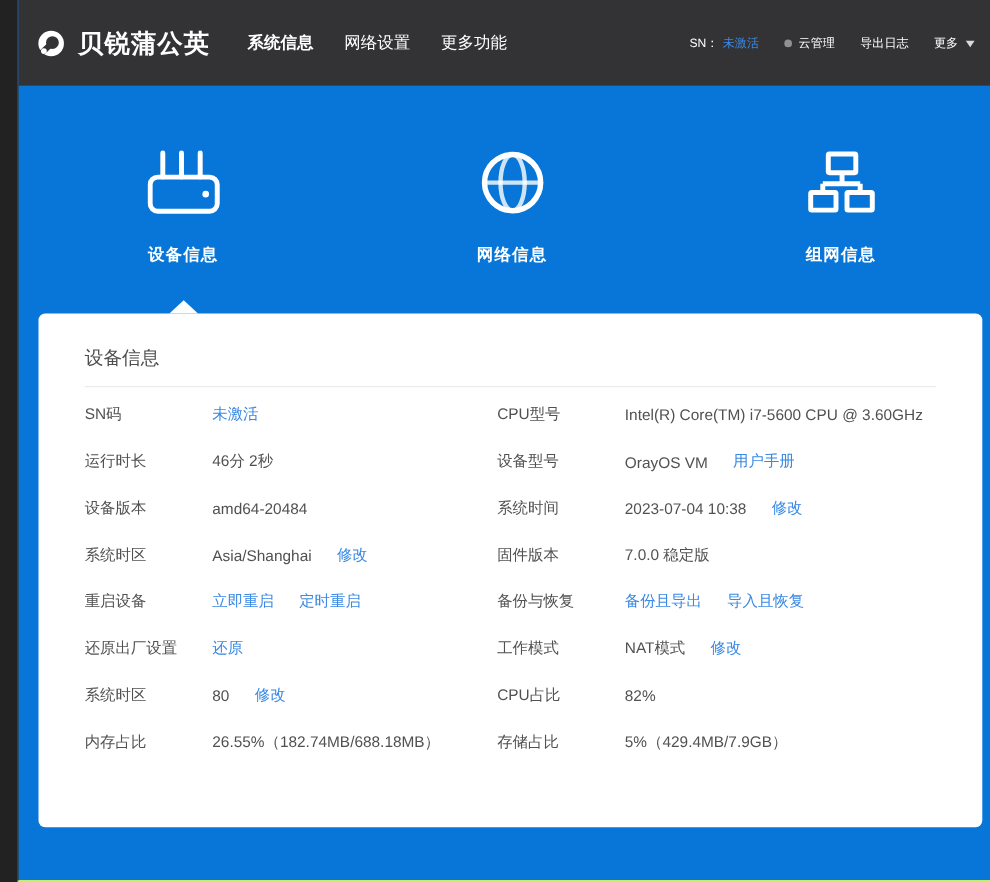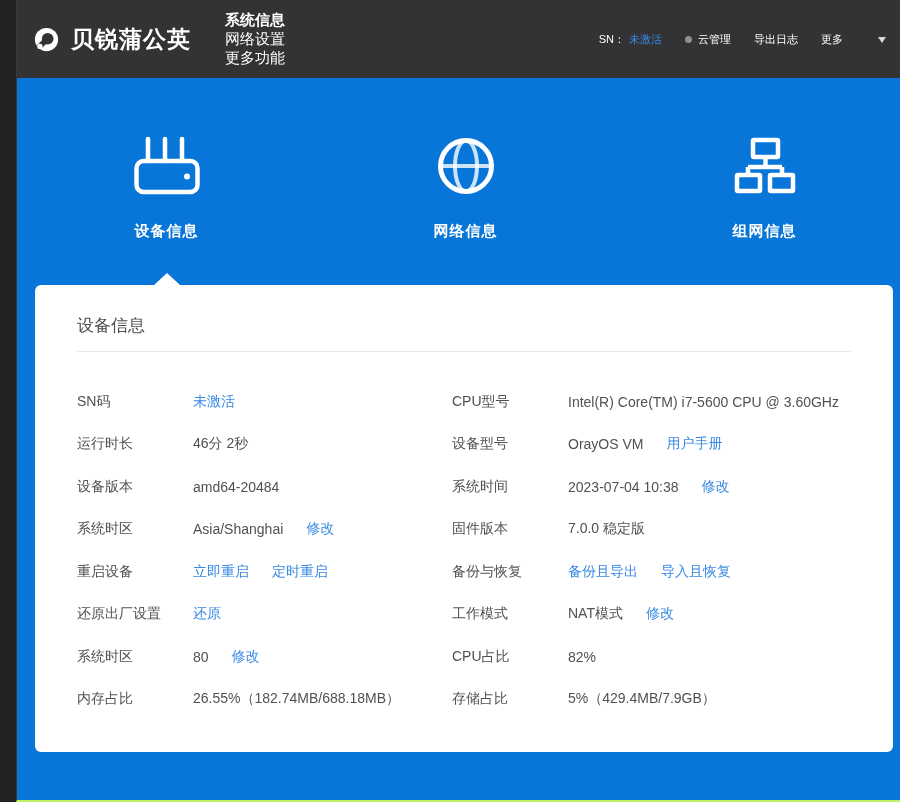--- a/index.html
+++ b/index.html
@@ -13,31 +13,31 @@
   }
 
   
   .top-header{
     height:78px; background:var(--header-bg,#333336);
     display:flex; align-items:center; padding:0 28px 0 14px;
   }
   .brand{ display:flex; align-items:center; margin-right:34px; }
   .logo{ width:31px; height:31px; display:inline-block; margin-right:9px; }
   .brand-name{ color:#fff; font-size:23px; font-weight:bold; letter-spacing:1px; white-space:nowrap; }
-  .main-nav{ display:flex; align-items:center; column-gap:28px;flex-direction:column; }
+  .main-nav{ display:flex; align-items:center; column-gap:28px; }
   .nav-item{ font-size:15px; color:#ffffff; cursor:pointer; text-decoration:none; white-space:nowrap; }
   .nav-item.active{ color:#fff; font-weight:bold; }
   .header-right{ margin-left:auto; display:flex; align-items:center; column-gap:23px; }
   .header-right, .header-right a{ color:#fff; font-size:11px; text-decoration:none; white-space:nowrap; }
   .sn-group{ display:flex; align-items:center; }
   .sn-link{ color:var(--link,#3989e5) !important; margin-left:4px; cursor:pointer; }
   .cloud{ display:flex; align-items:center; cursor:pointer; }
   .cloud .dot{ width:7px; height:7px; border-radius:50%; background:#909093; margin-right:6px; }
   .hdr-link{ cursor:pointer; }
-  .more{ display:flex; align-items:center; cursor:pointer;gap:28px; }
+  .more{ display:flex; align-items:center; cursor:pointer; }
   .caret{ width:0; height:0; margin-left:7px; margin-top:2px;
     border-left:4.5px solid transparent; border-right:4.5px solid transparent; border-top:6px solid #d9d9db; }
 
   
   .blue-area{ height:722px; background:var(--accent,#0776d8); }
   .tabs{ display:flex; padding-top:56px; }
   .tab{ width:300px; display:flex; flex-direction:column; align-items:center; cursor:pointer; }
   .tab-icon{ height:64px; display:flex; align-items:center; justify-content:center; }
   .tab-label{ margin-top:24px; color:#fff; font-size:15px; font-weight:bold; letter-spacing:1px; }
 
@@ -49,21 +49,21 @@
   .card::before{ 
     content:""; position:absolute; top:-12px; left:119px;
     border-left:13px solid transparent; border-right:13px solid transparent;
     border-bottom:12px solid #fff;
   }
   .card-title{
     margin:0 42px; padding:29px 0 14px; font-size:17px; color:#4d4d4d;
     border-bottom:1px solid #e9e9e9;
   }
   .info-table{ padding:16px 42px 0; }
-  .info-row{ display:flex; height:42.5px; align-items:flex-end; }
+  .info-row{ display:flex; height:42.5px; align-items:flex-start; }
   .info-cell{ display:flex; align-items:center; font-size:14px; color:#515151; }
   .info-cell.left{ width:375px; flex-shrink:0; }
   .info-cell.right{ flex:1; min-width:0; }
   .cell-label{ width:116px; flex-shrink:0; color:#515151; }
   .cell-content{ display:flex; align-items:center; column-gap:23px; white-space:nowrap; }
   .cell-value{ color:#515151; }
   .cell-link{ color:var(--link,#3989e5); text-decoration:none; cursor:pointer; }
 </style>
 </head>
 <body>

